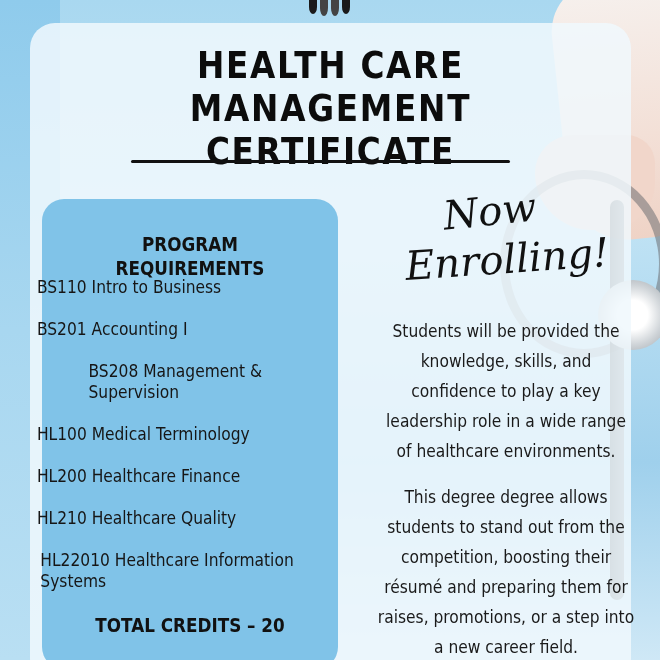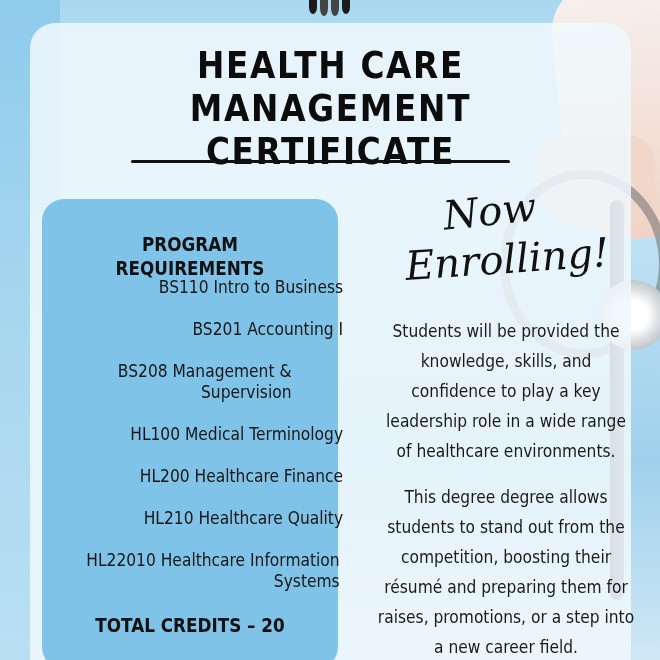--- a/index.html
+++ b/index.html
@@ -64,21 +64,21 @@
     background: #80c3e8; border-radius: 22px;
   }
   .req-heading {
     position: absolute; left: 42px; top: 232px; width: 296px; text-align: center;
     font-weight: bold; font-size: 20px; color: #111;
     font-family: "DejaVu Sans", sans-serif;
     transform: scaleX(0.84); transform-origin: center;
   }
   .req-list {
     position: absolute; left: 42px; top: 276px; width: 296px; margin: 0; padding: 0;
-    list-style: none; text-align: right; color: #161616;
+    list-style: none; text-align: left; color: #161616;
   }
   .req-list li {
     font-family: "DejaVu Sans", sans-serif; font-size: 18px; line-height: 21px;
     transform: scaleX(0.86); transform-origin: center;
     margin: 0 -30px; 
   }
   .req-list li.one { height: 42px; }
   .req-list li.two { height: 63px; }
   .total {
     position: absolute; left: 42px; top: 613px; width: 296px; text-align: center;

